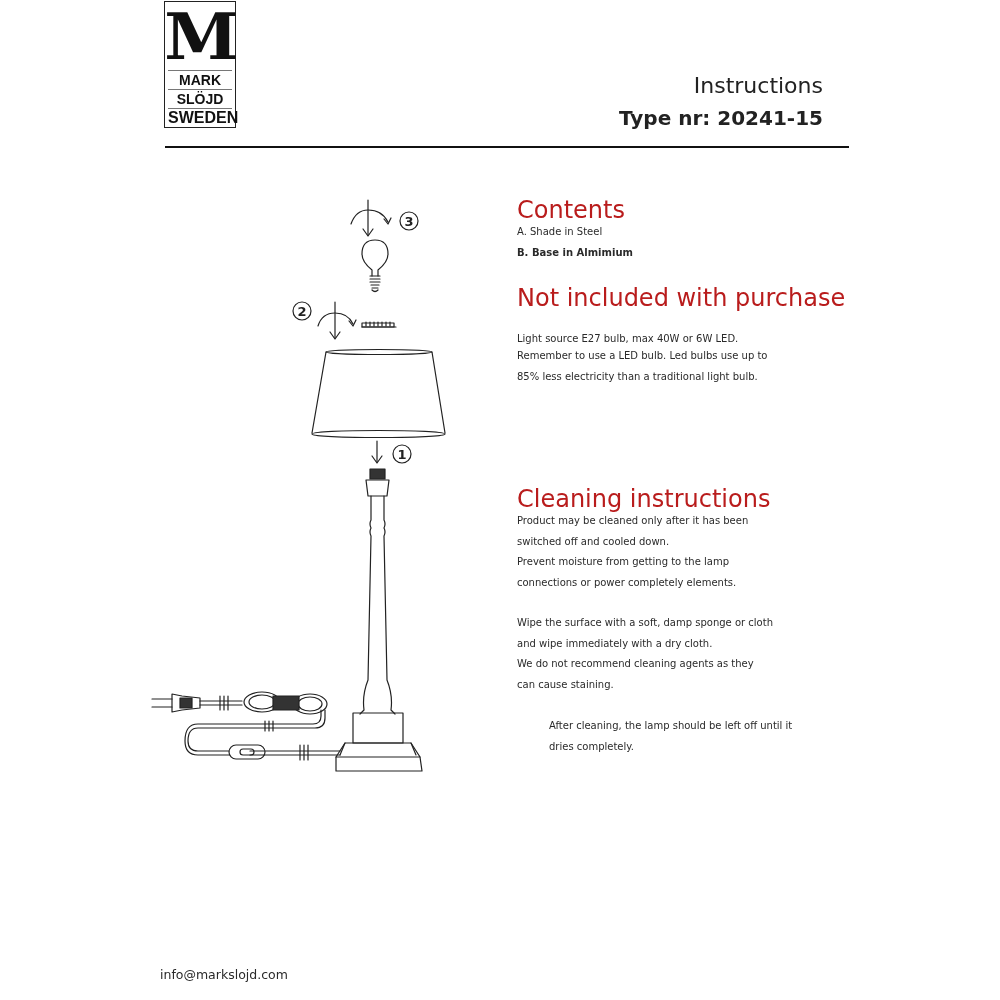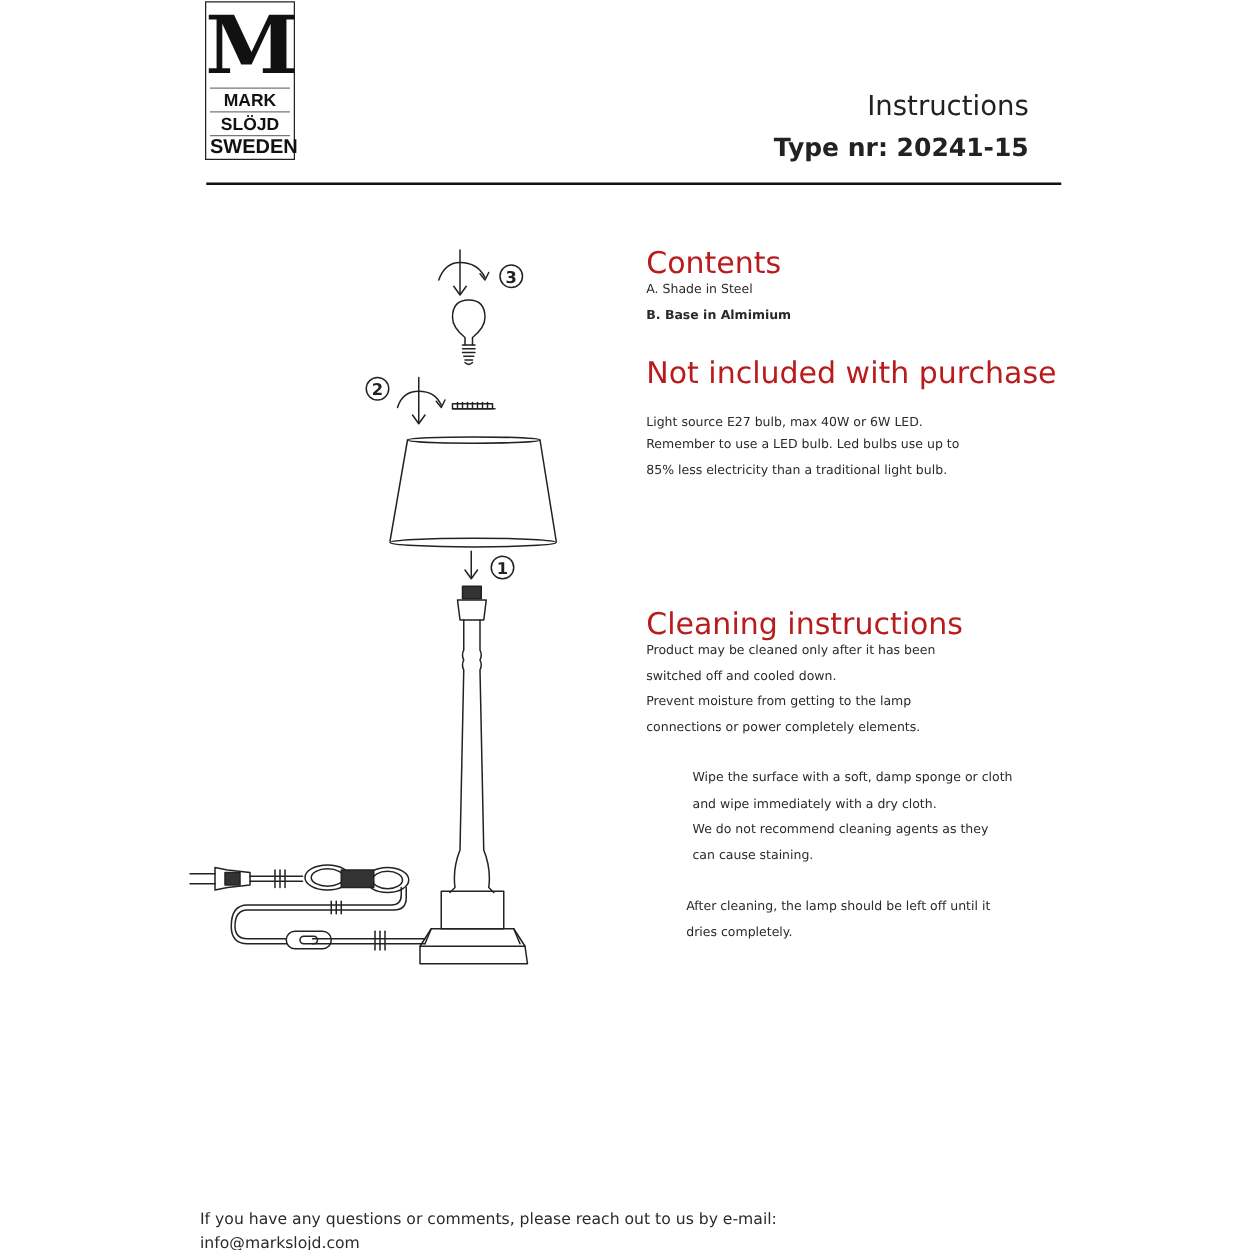--- a/index.html
+++ b/index.html
@@ -153,23 +153,22 @@
 <div class="section-h" style="top:286px;">Not included with purchase</div>
 <div class="para" style="top:299px;margin-top:30px;">Light source E27 bulb, max 40W or 6W LED.</div>
 <div class="para" style="top:346px;">Remember to use a LED bulb. Led bulbs use up to
 85% less electricity than a traditional light bulb.</div>
 
 <div class="section-h" style="top:487px;">Cleaning instructions</div>
 <div class="para" style="top:511px;">Product may be cleaned only after it has been
 switched off and cooled down.
 Prevent moisture from getting to the lamp
 connections or power completely elements.</div>
-<div class="para" style="top:613px;margin-left:37px;">Wipe the surface with a soft, damp sponge or cloth
+<div class="para" style="top:613px;">Wipe the surface with a soft, damp sponge or cloth
 and wipe immediately with a dry cloth.
 We do not recommend cleaning agents as they
 can cause staining.</div>
 <div class="para" style="top:716px;margin-left:32px;">After cleaning, the lamp should be left off until it
 dries completely.</div>
 
 <div class="footer">
-  <div>If you have any questions or comments, please reach out to us by e-mail:</div>
   <div>info@markslojd.com</div>
 </div>
 
 </body></html>

